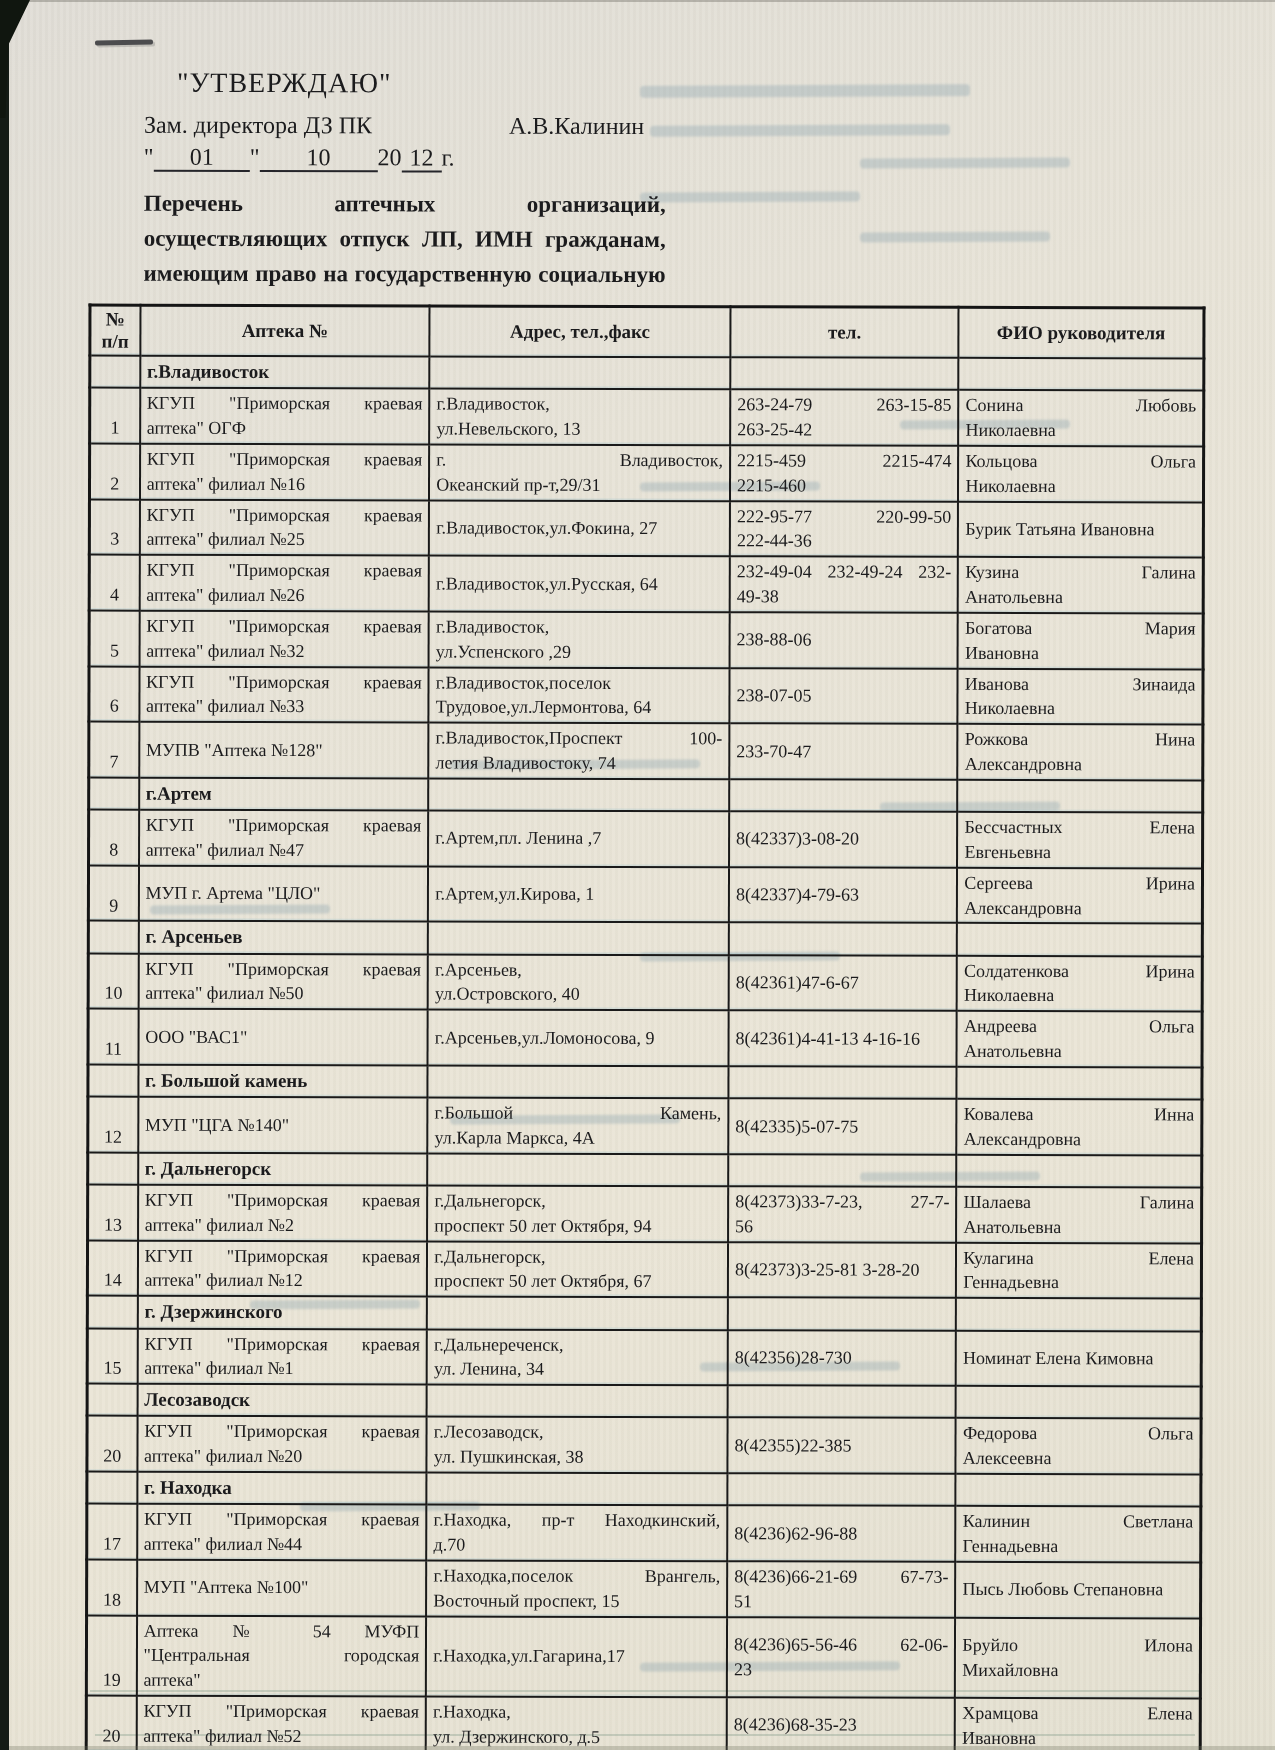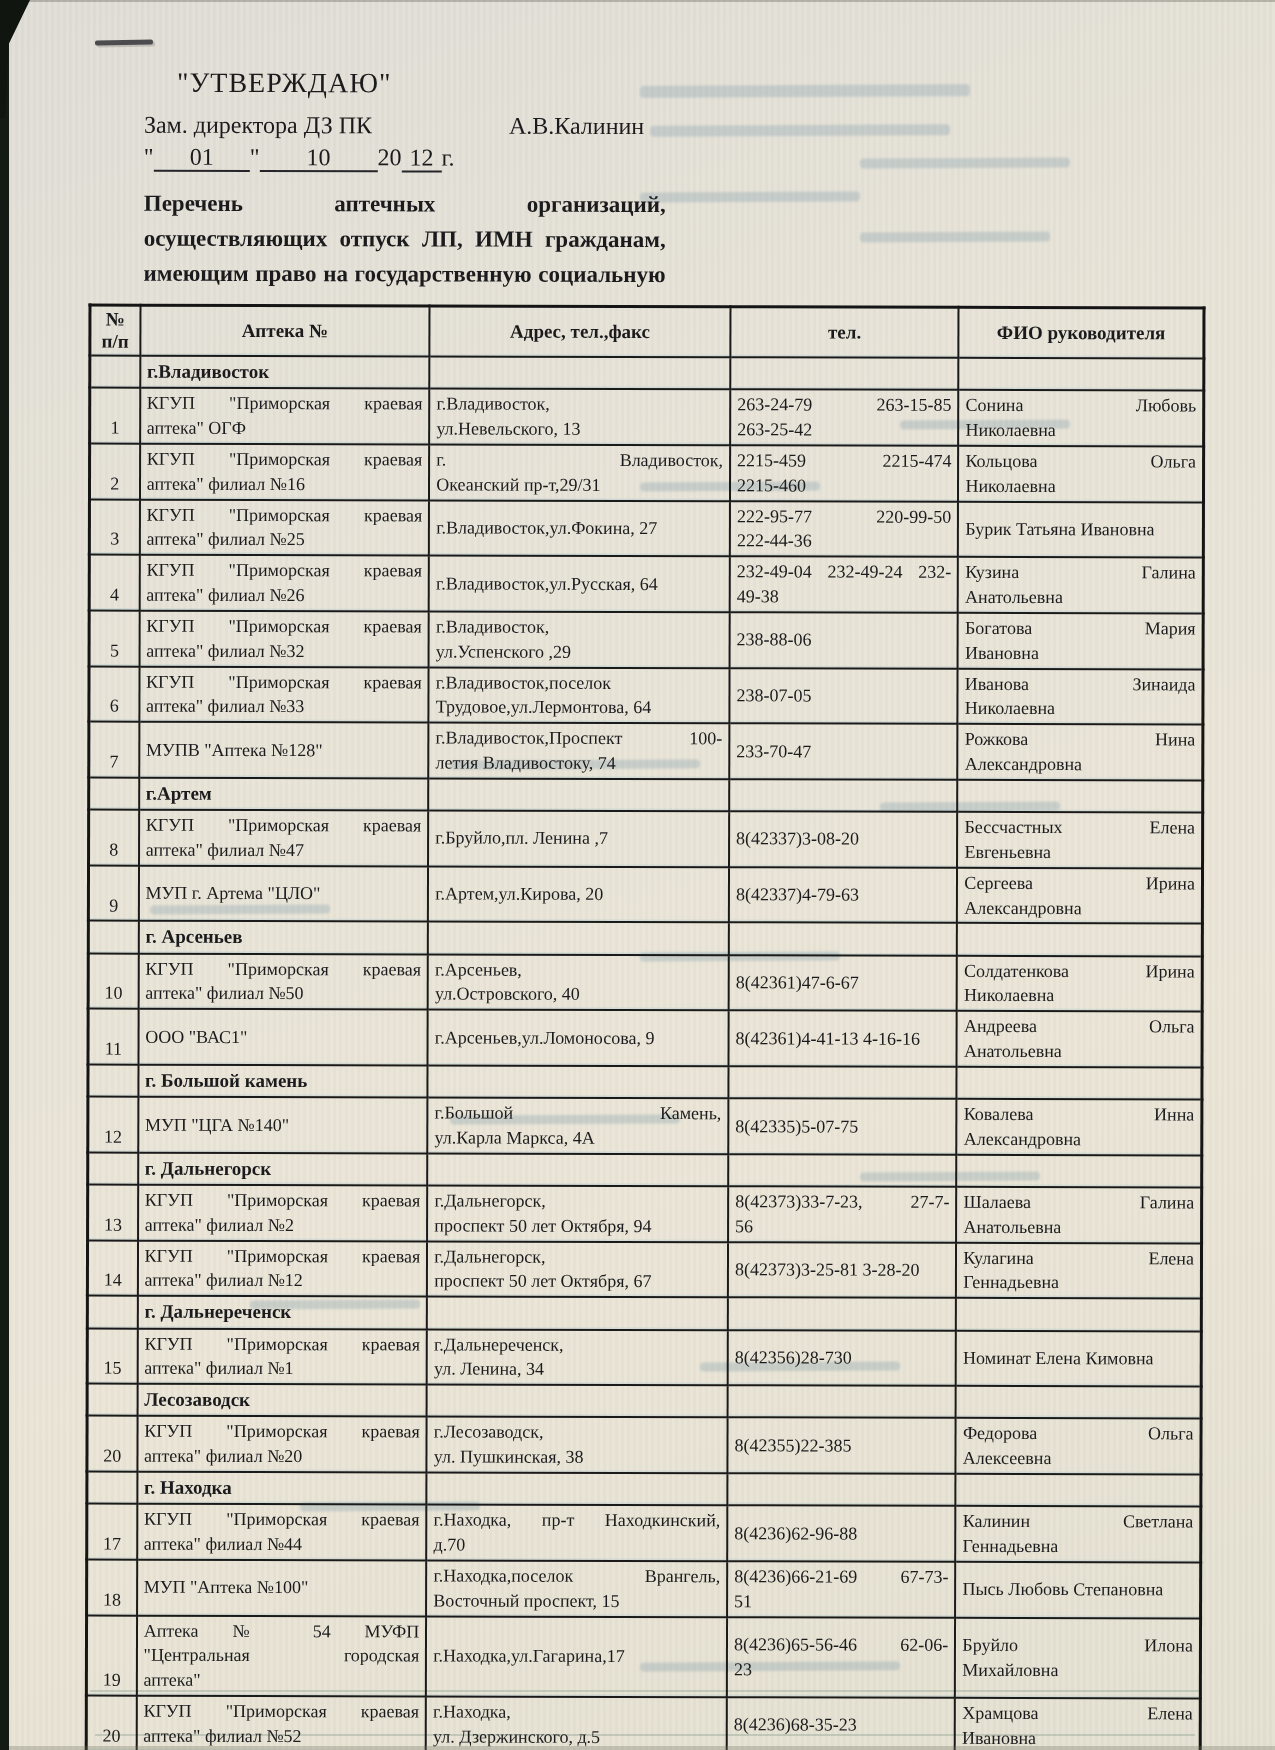--- a/index.html
+++ b/index.html
@@ -263,37 +263,37 @@
           <td></td>
           <td></td>
         </tr>
         <tr>
           <td class="col-num">8</td>
           <td class="col-pharmacy">
             <div class="line">КГУП "Приморская краевая</div>
             <div class="line">аптека" филиал №47</div>
           </td>
           <td class="col-address">
-            <div class="line">г.Бруйло,пл. Ленина ,7</div>
+            <div class="line">г.Артем,пл. Ленина ,7</div>
           </td>
           <td class="col-phone">
             <div class="line">8(42337)3-08-20</div>
           </td>
           <td class="col-head">
             <div class="line">Бессчастных Елена</div>
             <div class="line">Евгеньевна</div>
           </td>
         </tr>
         <tr>
           <td class="col-num">9</td>
           <td class="col-pharmacy">
             <div class="line">МУП г. Артема "ЦЛО"</div>
           </td>
           <td class="col-address">
-            <div class="line">г.Артем,ул.Кирова, 20</div>
+            <div class="line">г.Артем,ул.Кирова, 1</div>
           </td>
           <td class="col-phone">
             <div class="line">8(42337)4-79-63</div>
           </td>
           <td class="col-head">
             <div class="line">Сергеева Ирина</div>
             <div class="line">Александровна</div>
           </td>
         </tr>
         <tr class="section-row">
@@ -400,21 +400,21 @@
           <td class="col-phone">
             <div class="line">8(42373)3-25-81 3-28-20</div>
           </td>
           <td class="col-head">
             <div class="line">Кулагина Елена</div>
             <div class="line">Геннадьевна</div>
           </td>
         </tr>
         <tr class="section-row">
           <td></td>
-          <td class="section-label">г. Дальнереченск</td>
+          <td class="section-label">г. Дзержинского</td>
           <td></td>
           <td></td>
           <td></td>
         </tr>
         <tr>
           <td class="col-num">15</td>
           <td class="col-pharmacy">
             <div class="line">КГУП "Приморская краевая</div>
             <div class="line">аптека" филиал №1</div>
           </td>

